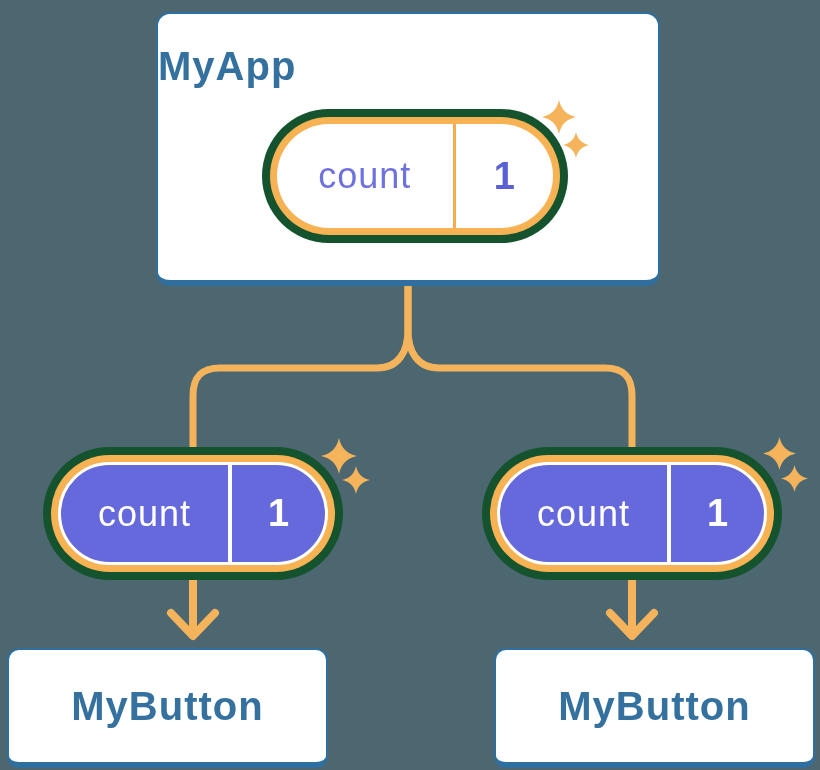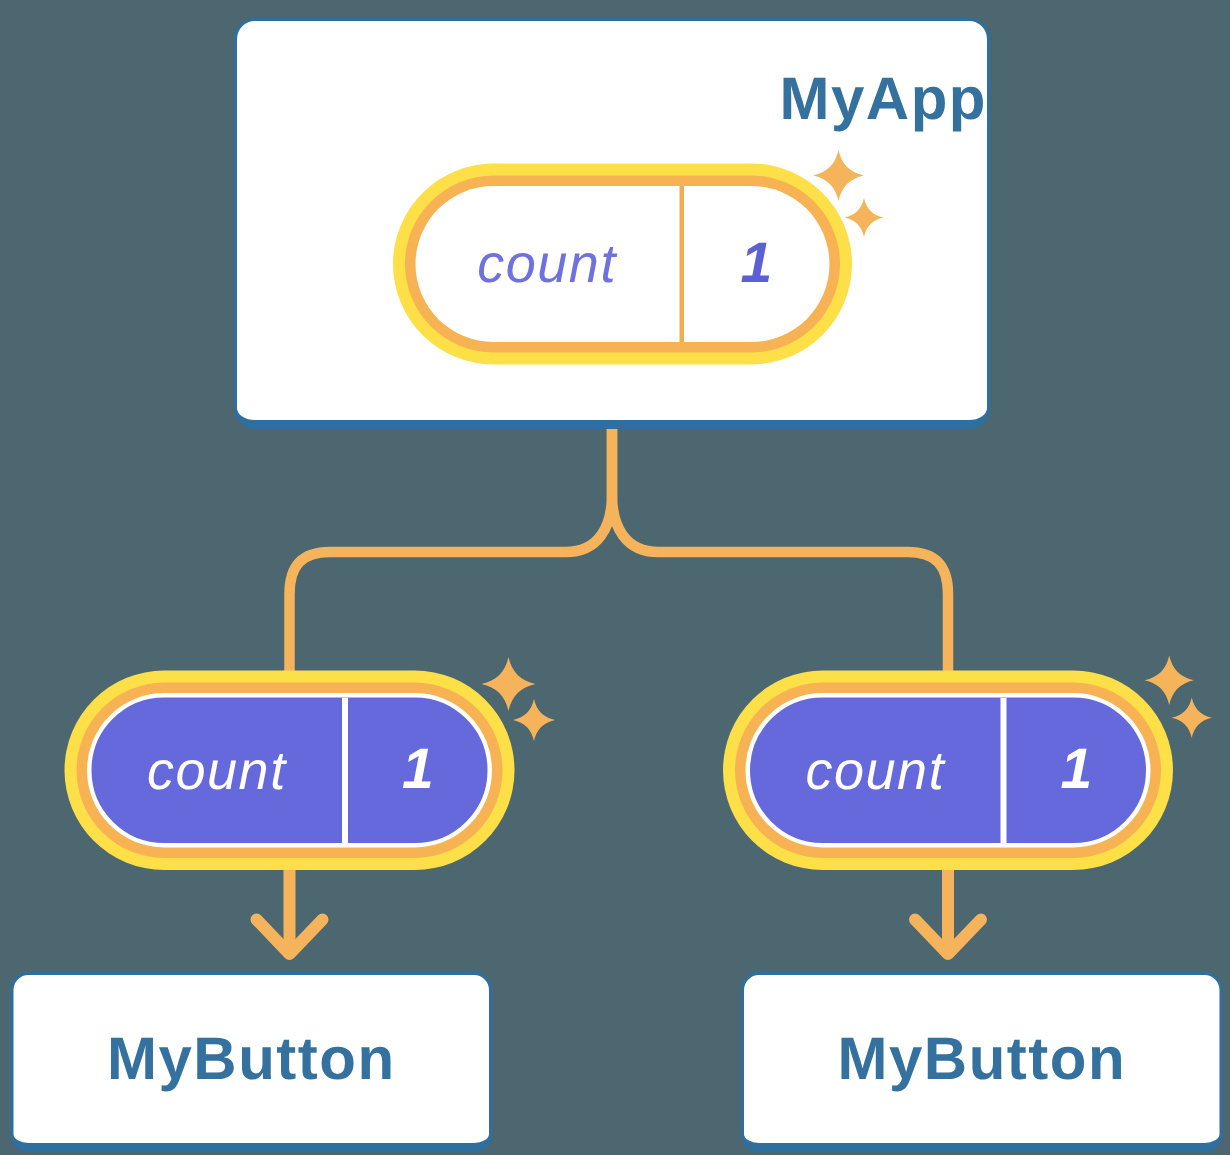--- a/index.html
+++ b/index.html
@@ -29,32 +29,31 @@
   }
   .card-root { left:156px; top:12px; width:504px; height:274px; }
   .card-child { display:flex; align-items:center; justify-content:center;border-radius:12px; }
   .card-child-left  { left:7px;   top:648px; width:321px; height:120px; }
   .card-child-right { left:494px; top:648px; width:321px; height:120px; }
   .card-title {
     color: #35719F;
     font-size: 40px;
     font-weight: 700;
     letter-spacing: 1px;
-    text-align: right;
+    text-align: left;
   }
   .card-root .card-title { margin-top: 30px; }
 
   
   .pill-glow {
     position: absolute;
     box-sizing: border-box;
-    background: #fde047;
+    background: #14532d;
     border-radius: 999px;
     padding: 8px;
-    font-style: italic;
   }
   .pill-ring {
     box-sizing: border-box;
     width: 100%; height: 100%;
     background: #F7B254;
     border-radius: 999px;
     padding: 7px;
   }
   .pill-body {
     box-sizing: border-box;

